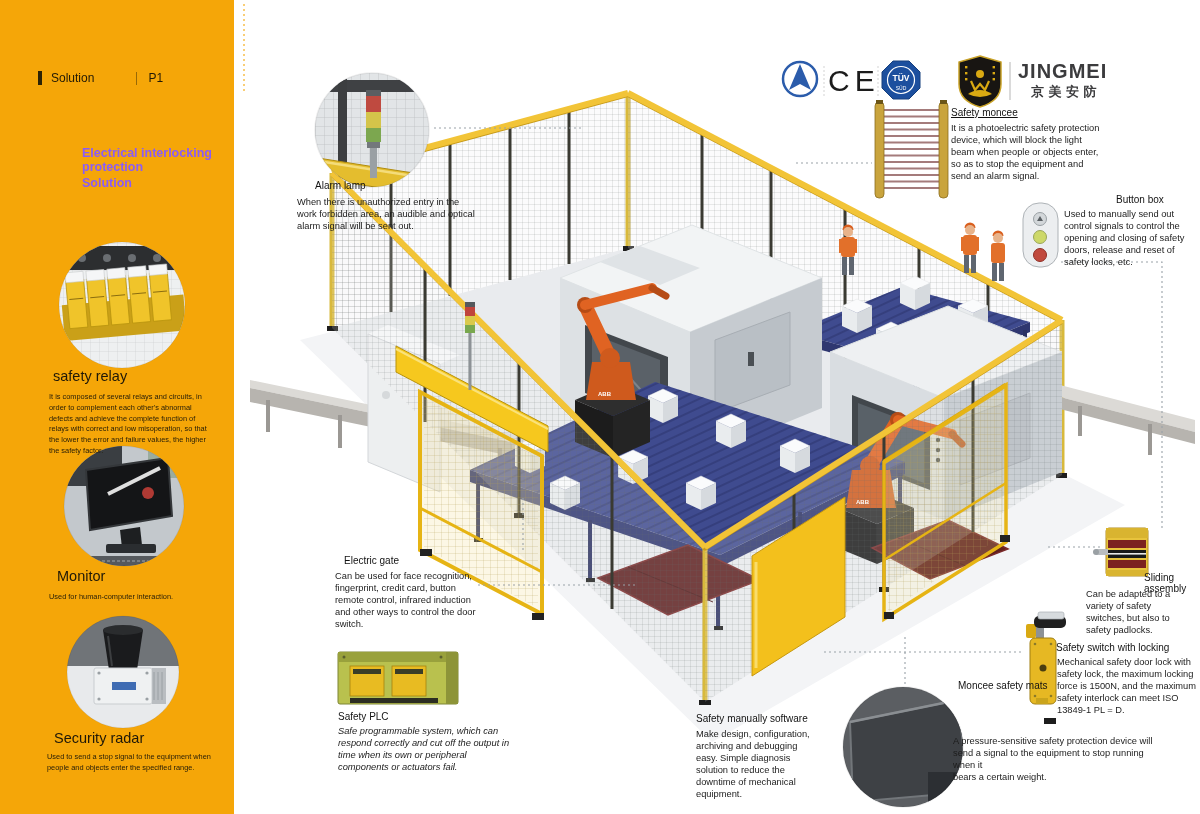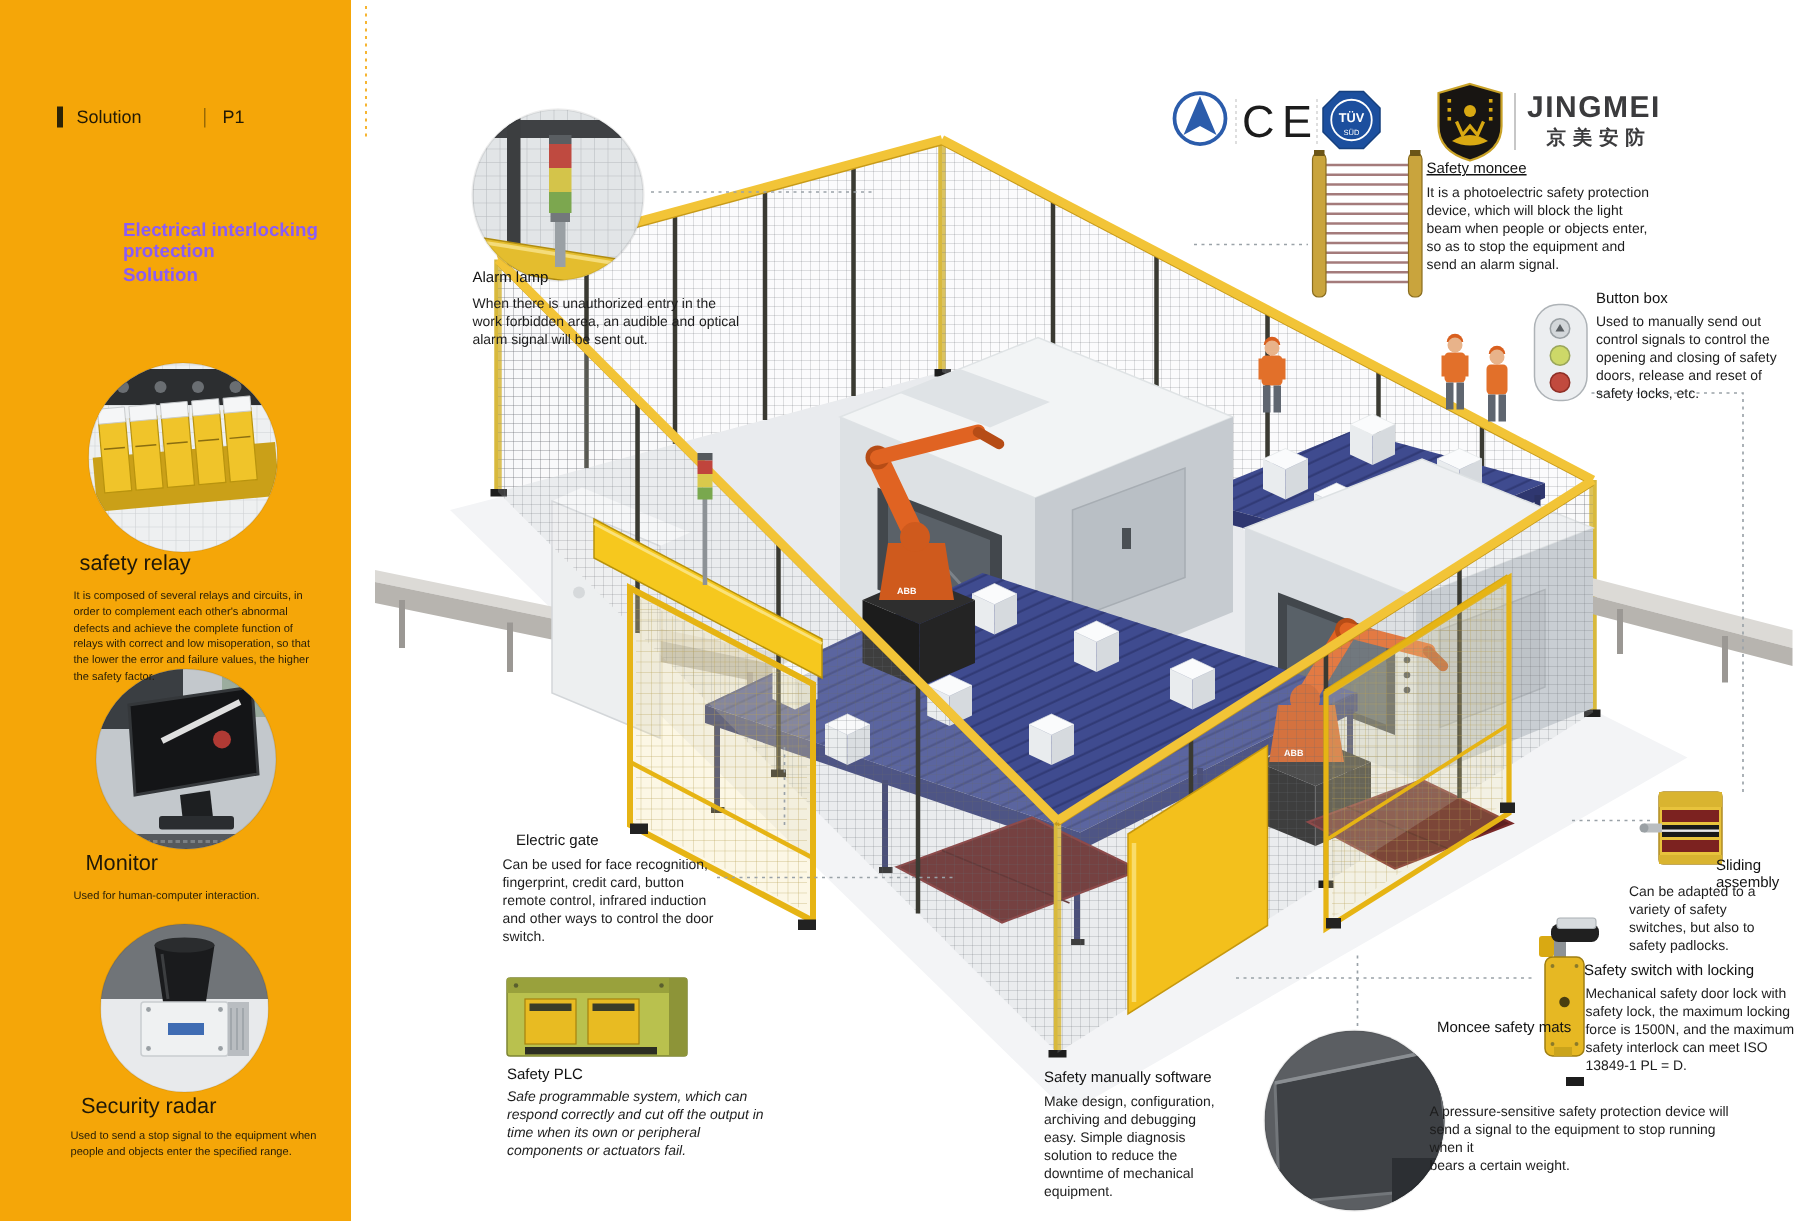--- a/index.html
+++ b/index.html
@@ -508,26 +508,26 @@
   <div class="abs sb-label" style="left:53px;top:368px;">safety relay</div>
   <div class="abs sb-desc" style="left:49px;top:392px;width:166px;">It is composed of several relays and circuits, in order to complement each other's abnormal defects and achieve the complete function of relays with correct and low misoperation, so that the lower the error and failure values, the higher the safety factor.</div>
 
   <div class="abs sb-label" style="left:57px;top:568px;">Monitor</div>
   <div class="abs sb-desc" style="left:49px;top:592px;width:170px;">Used for human-computer interaction.</div>
 
   <div class="abs sb-label" style="left:54px;top:730px;">Security radar</div>
   <div class="abs sb-desc" style="left:47px;top:752px;width:168px;">Used to send a stop signal to the equipment when people and objects enter the specified range.</div>
 
   <div class="abs co-label" style="left:315px;top:180px;">Alarm lamp</div>
-  <div class="abs co-desc" style="left:315px;top:196px;width:180px;">When there is unauthorized entry in the work forbidden area, an audible and optical alarm signal will be sent out.</div>
+  <div class="abs co-desc" style="left:297px;top:196px;width:180px;">When there is unauthorized entry in the work forbidden area, an audible and optical alarm signal will be sent out.</div>
 
   <div class="abs co-label" style="left:951px;top:107px;text-decoration:underline;">Safety moncee</div>
   <div class="abs co-desc" style="left:951px;top:122px;width:155px;">It is a photoelectric safety protection device, which will block the light beam when people or objects enter, so as to stop the equipment and send an alarm signal.</div>
 
-  <div class="abs co-label" style="left:1064px;top:194px;">Button box</div>
+  <div class="abs co-label" style="left:1116px;top:194px;">Button box</div>
   <div class="abs co-desc" style="left:1064px;top:208px;width:132px;">Used to manually send out control signals to control the opening and closing of safety doors, release and reset of safety locks, etc.</div>
 
   <div class="abs co-label" style="left:344px;top:555px;">Electric gate</div>
   <div class="abs co-desc" style="left:335px;top:570px;width:148px;">Can be used for face recognition, fingerprint, credit card, button remote control, infrared induction and other ways to control the door switch.</div>
 
   <div class="abs co-label" style="left:338px;top:711px;text-align:right;">Safety PLC</div>
   <div class="abs co-desc" style="left:338px;top:725px;width:172px;font-style:italic;">Safe programmable system, which can respond correctly and cut off the output in time when its own or peripheral components or actuators fail.</div>
 
   <div class="abs co-label" style="left:696px;top:713px;">Safety manually software</div>
   <div class="abs co-desc" style="left:696px;top:728px;width:118px;">Make design, configuration, archiving and debugging easy. Simple diagnosis solution to reduce the downtime of mechanical equipment.</div>

